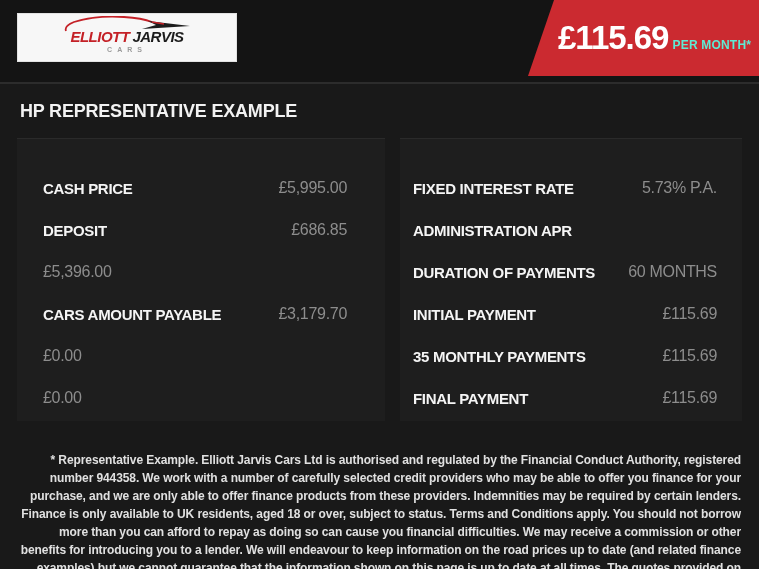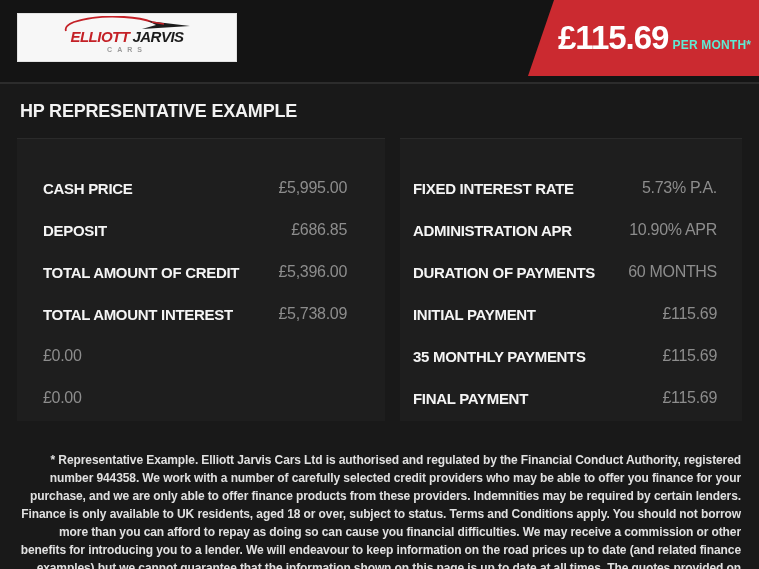--- a/index.html
+++ b/index.html
@@ -158,43 +158,41 @@
     <div class="panel left">
       <div class="frow">
         <span class="flabel">CASH PRICE</span>
         <span class="fvalue">£5,995.00</span>
       </div>
       <div class="frow">
         <span class="flabel">DEPOSIT</span>
         <span class="fvalue">£686.85</span>
       </div>
       <div class="frow">
-        <span class="flabel">TOTAL AMOUNT OF CREDIT</span>
         <span class="fvalue">£5,396.00</span>
       </div>
       <div class="frow">
-        <span class="flabel">TOTAL AMOUNT INTEREST</span>
-        <span class="fvalue">£5,738.09</span>
+        <span class="flabel">CARS AMOUNT PAYABLE</span>
+        <span class="fvalue">£3,179.70</span>
       </div>
       <div class="frow">
         <span class="fvalue">£0.00</span>
       </div>
       <div class="frow">
         <span class="fvalue">£0.00</span>
       </div>
     </div>
 
     <div class="panel right">
       <div class="frow">
         <span class="flabel">FIXED INTEREST RATE</span>
         <span class="fvalue">5.73% P.A.</span>
       </div>
       <div class="frow">
         <span class="flabel">ADMINISTRATION APR</span>
-        <span class="fvalue">10.90% APR</span>
       </div>
       <div class="frow">
         <span class="flabel">DURATION OF PAYMENTS</span>
         <span class="fvalue">60 MONTHS</span>
       </div>
       <div class="frow">
         <span class="flabel">INITIAL PAYMENT</span>
         <span class="fvalue">£115.69</span>
       </div>
       <div class="frow">

